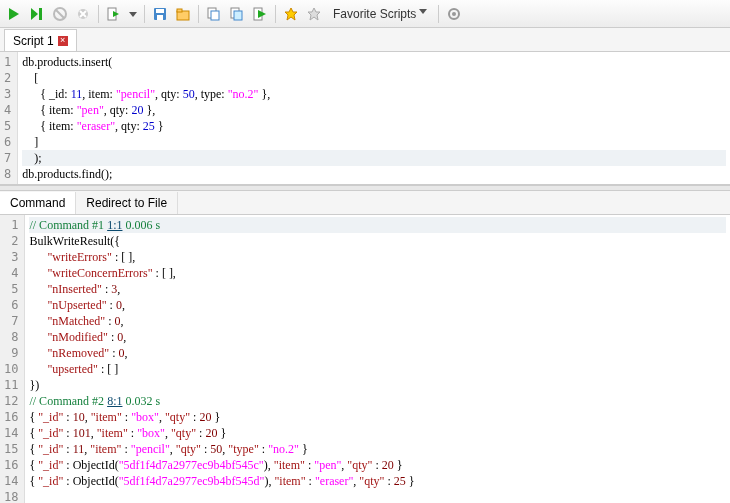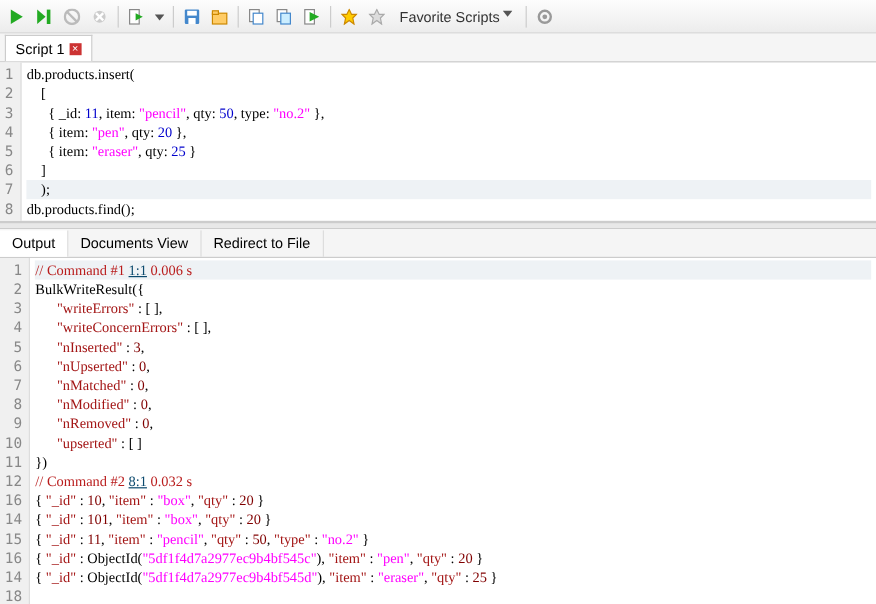--- a/index.html
+++ b/index.html
@@ -26,21 +26,21 @@
   .otabs { height:24px; background:#f5f5f5; display:flex; align-items:center; border-bottom:1px solid #ccc; }
   .otab { padding:4px 10px; font-size:12px; cursor:pointer; border-right:1px solid #ddd; }
   .otab.act { background:#fff; }
   
   .oeditor { display:flex; }
   
   .m-key { color:#a31515; }   
   .m-str { color:#f0f; }      
   .m-num { color:#0000cc; }   
   .m-num2 { color:#800000; }
-  .m-cmt { color:#b91c1c; }   
+  .m-cmt { color:#15803d; }   
   .m-u { text-decoration:underline; color:#0c4a6e; }
   svg { display:block; }
 </style>
 </head>
 <body>
 
 <div class="tbar">
   <div class="tbtn">
       <svg width="14" height="14">
         <polygon points="2,1 12,7 2,13" fill="#2a2"></polygon>
@@ -153,22 +153,21 @@
       <div>6</div>
       <div>7</div>
       <div>8</div>
     </div>
   <div class="code" id="ecode"><div><span>db.products.insert(</span></div><div><span>    [</span></div><div><span>      { _id: </span><span class="m-num">11</span><span>, item: </span><span class="m-str">"pencil"</span><span>, qty: </span><span class="m-num">50</span><span>, type: </span><span class="m-str">"no.2"</span><span> },</span></div><div><span>      { item: </span><span class="m-str">"pen"</span><span>, qty: </span><span class="m-num">20</span><span> },</span></div><div><span>      { item: </span><span class="m-str">"eraser"</span><span>, qty: </span><span class="m-num">25</span><span> }</span></div><div><span>    ]</span></div><div class="hl"><span>    );</span></div><div><span>db.products.find();</span></div></div>
 </div>
 
 <div class="split"></div>
 
 <div class="otabs" id="otabs">
-    <div class="otab act">Output</div>
-    <div class="otab">Documents View</div>
+    <div class="otab act">Command</div>
     <div class="otab">Redirect to File</div>
   </div>
 
 <div class="oeditor">
   <div class="gut" id="ogut">
       <div>1</div>
       <div>2</div>
       <div>3</div>
       <div>4</div>
       <div>5</div>

